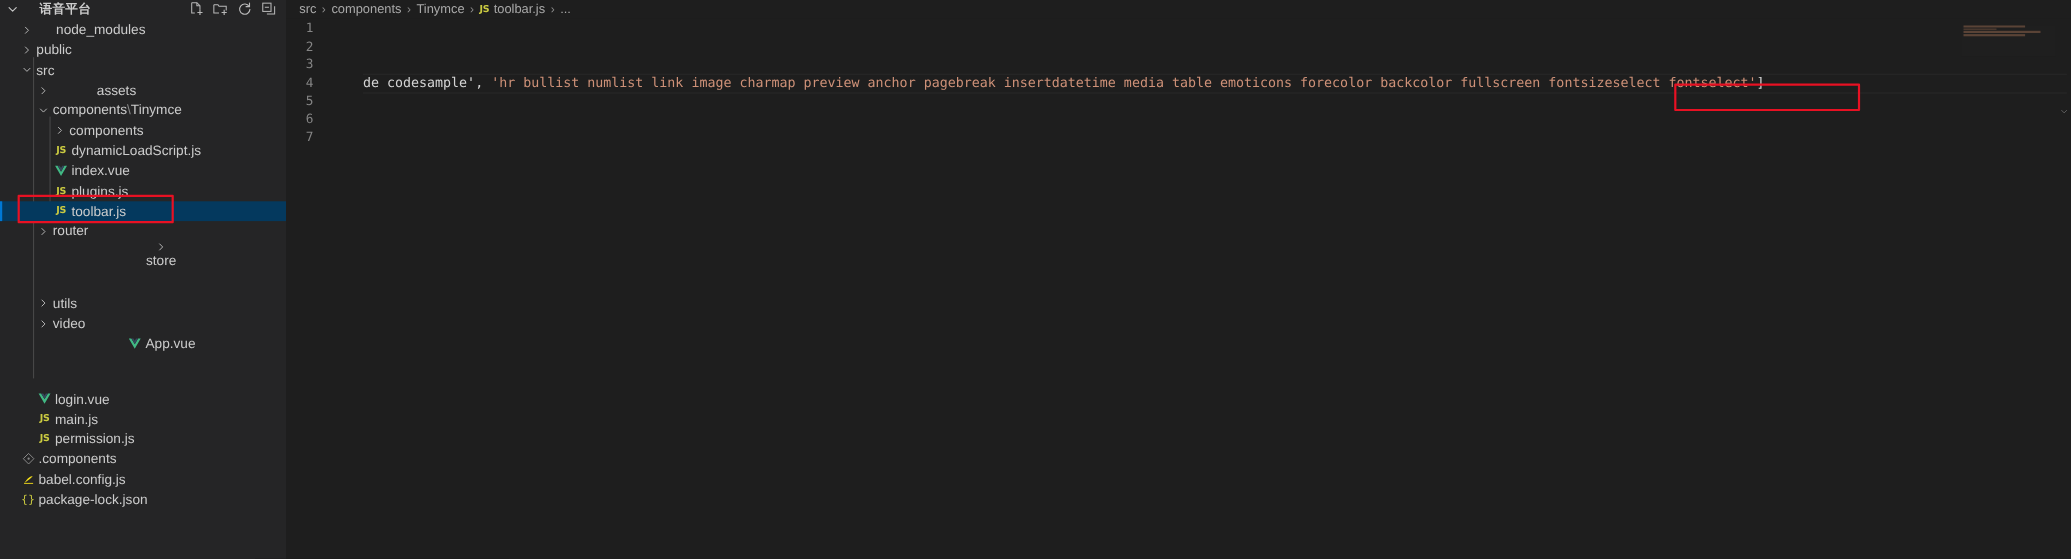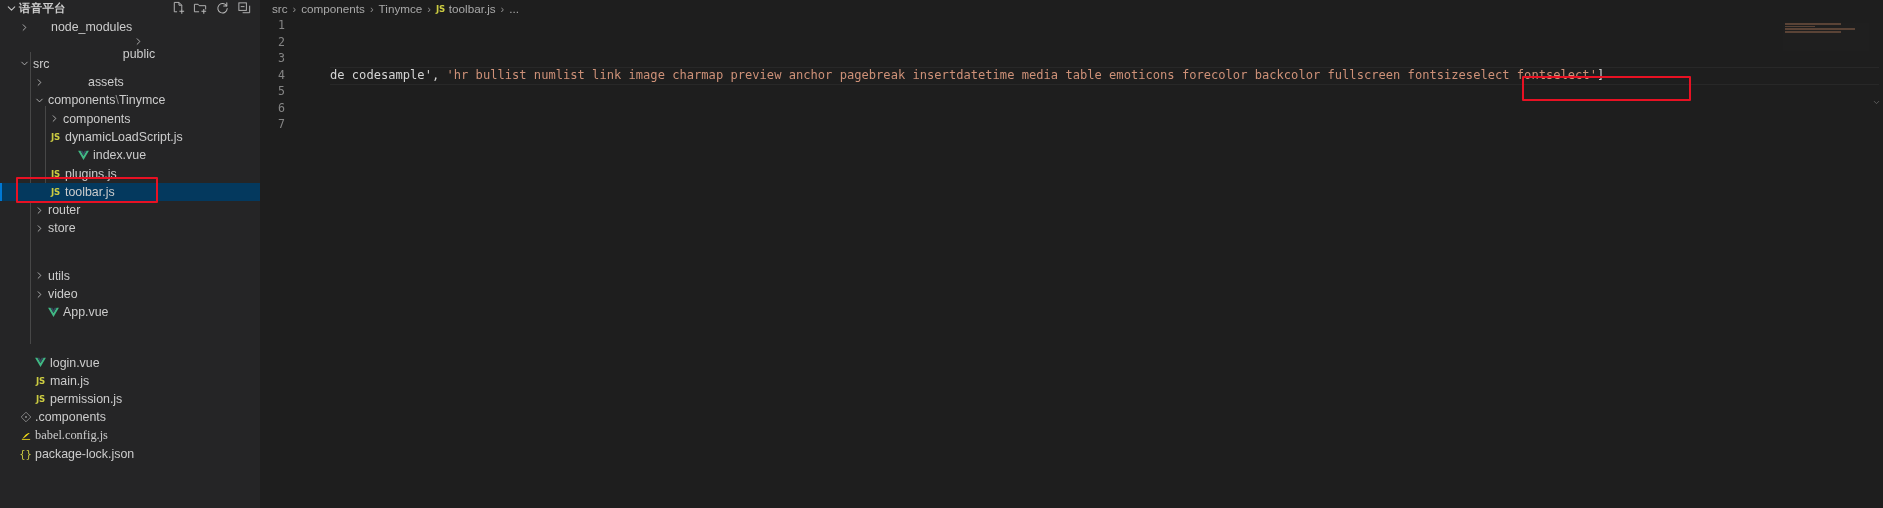--- a/index.html
+++ b/index.html
@@ -10,21 +10,21 @@
   }
   .app{position:relative;width:1883px;height:508px;display:flex;background:#1e1e1e;}
 
   
   .sidebar{
     width:260px;min-width:260px;height:508px;background:#252526;
     position:relative;overflow:hidden;
   }
   .side-header{
     height:17px;display:flex;align-items:center;
-    padding:0 6px 0 4px;position:relative;
+    padding:0 6px 0 4px;position:relative;gap:17px;
   }
   .side-title{
     font-size:11.5px;color:#cccccc;font-weight:bold;letter-spacing:.2px;
     white-space:nowrap;
   }
   .hdr-actions{margin-left:auto;display:flex;align-items:center;gap:7px;padding-right:2px;}
   .hdr-ico{width:15px;height:15px;display:block;opacity:.92;}
 
   .tree{padding-top:1px;}
   .row{
@@ -168,21 +168,21 @@
 
       <div class="row" style="padding-left:17px;gap:18px;">
         <span class="twisty">
             <svg width="11" height="11" viewBox="0 0 16 16">
               <path d="M6 4l4 4-4 4" stroke="#b9b9b9" stroke-width="1.3" fill="none" stroke-linecap="round" stroke-linejoin="round"></path>
             </svg>
           </span>
         <span class="lbl">node_modules</span>
       </div>
 
-      <div class="row" style="padding-left:17px;flex-direction:column;">
+      <div class="row" style="padding-left:17px;">
         <span class="twisty">
             <svg width="11" height="11" viewBox="0 0 16 16">
               <path d="M6 4l4 4-4 4" stroke="#b9b9b9" stroke-width="1.3" fill="none" stroke-linecap="round" stroke-linejoin="round"></path>
             </svg>
           </span>
         <span class="lbl">public</span>
       </div>
 
       <div class="row" style="padding-left:17px;">
         <span class="twisty">
@@ -218,21 +218,21 @@
             </svg>
           </span>
         <span class="lbl">components</span>
       </div>
 
       <div class="row" style="padding-left:47px;">
         <span class="ficon js">JS</span>
         <span class="lbl">dynamicLoadScript.js</span>
       </div>
 
-      <div class="row" style="padding-left:47px;margin-left:28px;">
+      <div class="row" style="padding-left:47px;">
         <span class="ficon vue">
             <svg width="13" height="13" viewBox="0 0 24 24">
               <path d="M2 3h4.2L12 13 17.8 3H22L12 20.5z" fill="#41b883"></path>
               <path d="M6.6 3h3.2L12 6.8 14.2 3h3.2L12 12.6z" fill="#35495e"></path>
             </svg>
           </span>
         <span class="lbl">index.vue</span>
       </div>
 
       <div class="row" style="padding-left:47px;">
@@ -247,49 +247,49 @@
 
       <div class="row" style="padding-left:32px;">
         <span class="twisty">
             <svg width="11" height="11" viewBox="0 0 16 16">
               <path d="M6 4l4 4-4 4" stroke="#b9b9b9" stroke-width="1.3" fill="none" stroke-linecap="round" stroke-linejoin="round"></path>
             </svg>
           </span>
         <span class="lbl">router</span>
       </div>
 
+      <div class="row" style="padding-left:32px;flex-direction:column;">
+        <span class="twisty">
+            <svg width="11" height="11" viewBox="0 0 16 16">
+              <path d="M6 4l4 4-4 4" stroke="#b9b9b9" stroke-width="1.3" fill="none" stroke-linecap="round" stroke-linejoin="round"></path>
+            </svg>
+          </span>
+        <span class="lbl">store</span>
+      </div>
+
+      <div class="row" style="padding-left:32px;margin-top:29px;">
+        <span class="twisty">
+            <svg width="11" height="11" viewBox="0 0 16 16">
+              <path d="M6 4l4 4-4 4" stroke="#b9b9b9" stroke-width="1.3" fill="none" stroke-linecap="round" stroke-linejoin="round"></path>
+            </svg>
+          </span>
+        <span class="lbl">utils</span>
+      </div>
+
       <div class="row" style="padding-left:32px;">
         <span class="twisty">
             <svg width="11" height="11" viewBox="0 0 16 16">
               <path d="M6 4l4 4-4 4" stroke="#b9b9b9" stroke-width="1.3" fill="none" stroke-linecap="round" stroke-linejoin="round"></path>
             </svg>
           </span>
-        <span class="lbl">store</span>
-      </div>
-
-      <div class="row" style="padding-left:32px;margin-top:29px;">
-        <span class="twisty">
-            <svg width="11" height="11" viewBox="0 0 16 16">
-              <path d="M6 4l4 4-4 4" stroke="#b9b9b9" stroke-width="1.3" fill="none" stroke-linecap="round" stroke-linejoin="round"></path>
-            </svg>
-          </span>
-        <span class="lbl">utils</span>
-      </div>
-
-      <div class="row" style="padding-left:32px;">
-        <span class="twisty">
-            <svg width="11" height="11" viewBox="0 0 16 16">
-              <path d="M6 4l4 4-4 4" stroke="#b9b9b9" stroke-width="1.3" fill="none" stroke-linecap="round" stroke-linejoin="round"></path>
-            </svg>
-          </span>
         <span class="lbl">video</span>
       </div>
 
 
-      <div class="row" style="padding-left:45px;">
+      <div class="row" style="padding-left:32px;justify-content:center;">
         <span class="ficon vue">
             <svg width="13" height="13" viewBox="0 0 24 24">
               <path d="M2 3h4.2L12 13 17.8 3H22L12 20.5z" fill="#41b883"></path>
               <path d="M6.6 3h3.2L12 6.8 14.2 3h3.2L12 12.6z" fill="#35495e"></path>
             </svg>
           </span>
         <span class="lbl">App.vue</span>
       </div>
 
       <div class="row" style="padding-left:32px;margin-top:32px;">
@@ -315,21 +315,21 @@
       <div class="row" style="padding-left:17px;">
         <span class="ficon git">
             <svg width="12" height="12" viewBox="0 0 16 16">
               <path d="M8 1.6l6.4 6.4L8 14.4 1.6 8z" fill="none" stroke="#8a8a8a" stroke-width="1.2"></path>
               <circle cx="8" cy="8" r="1.4" fill="#8a8a8a"></circle>
             </svg>
           </span>
         <span class="lbl">.components</span>
       </div>
 
-      <div class="row" style="padding-left:17px;font-family:Liberation Serif, serif;">
+      <div class="row" style="padding-left:17px;">
         <span class="ficon">
             <svg width="12" height="12" viewBox="0 0 16 16">
               <path d="M3 12c4-6 7-8 10-8-3 3-5 5-10 8z" fill="#f5de19"></path>
               <path d="M2.5 12.6h11" stroke="#f5de19" stroke-width="1.1"></path>
             </svg>
           </span>
         <span class="lbl">babel.config.js</span>
       </div>
 
       <div class="row" style="padding-left:17px;">

